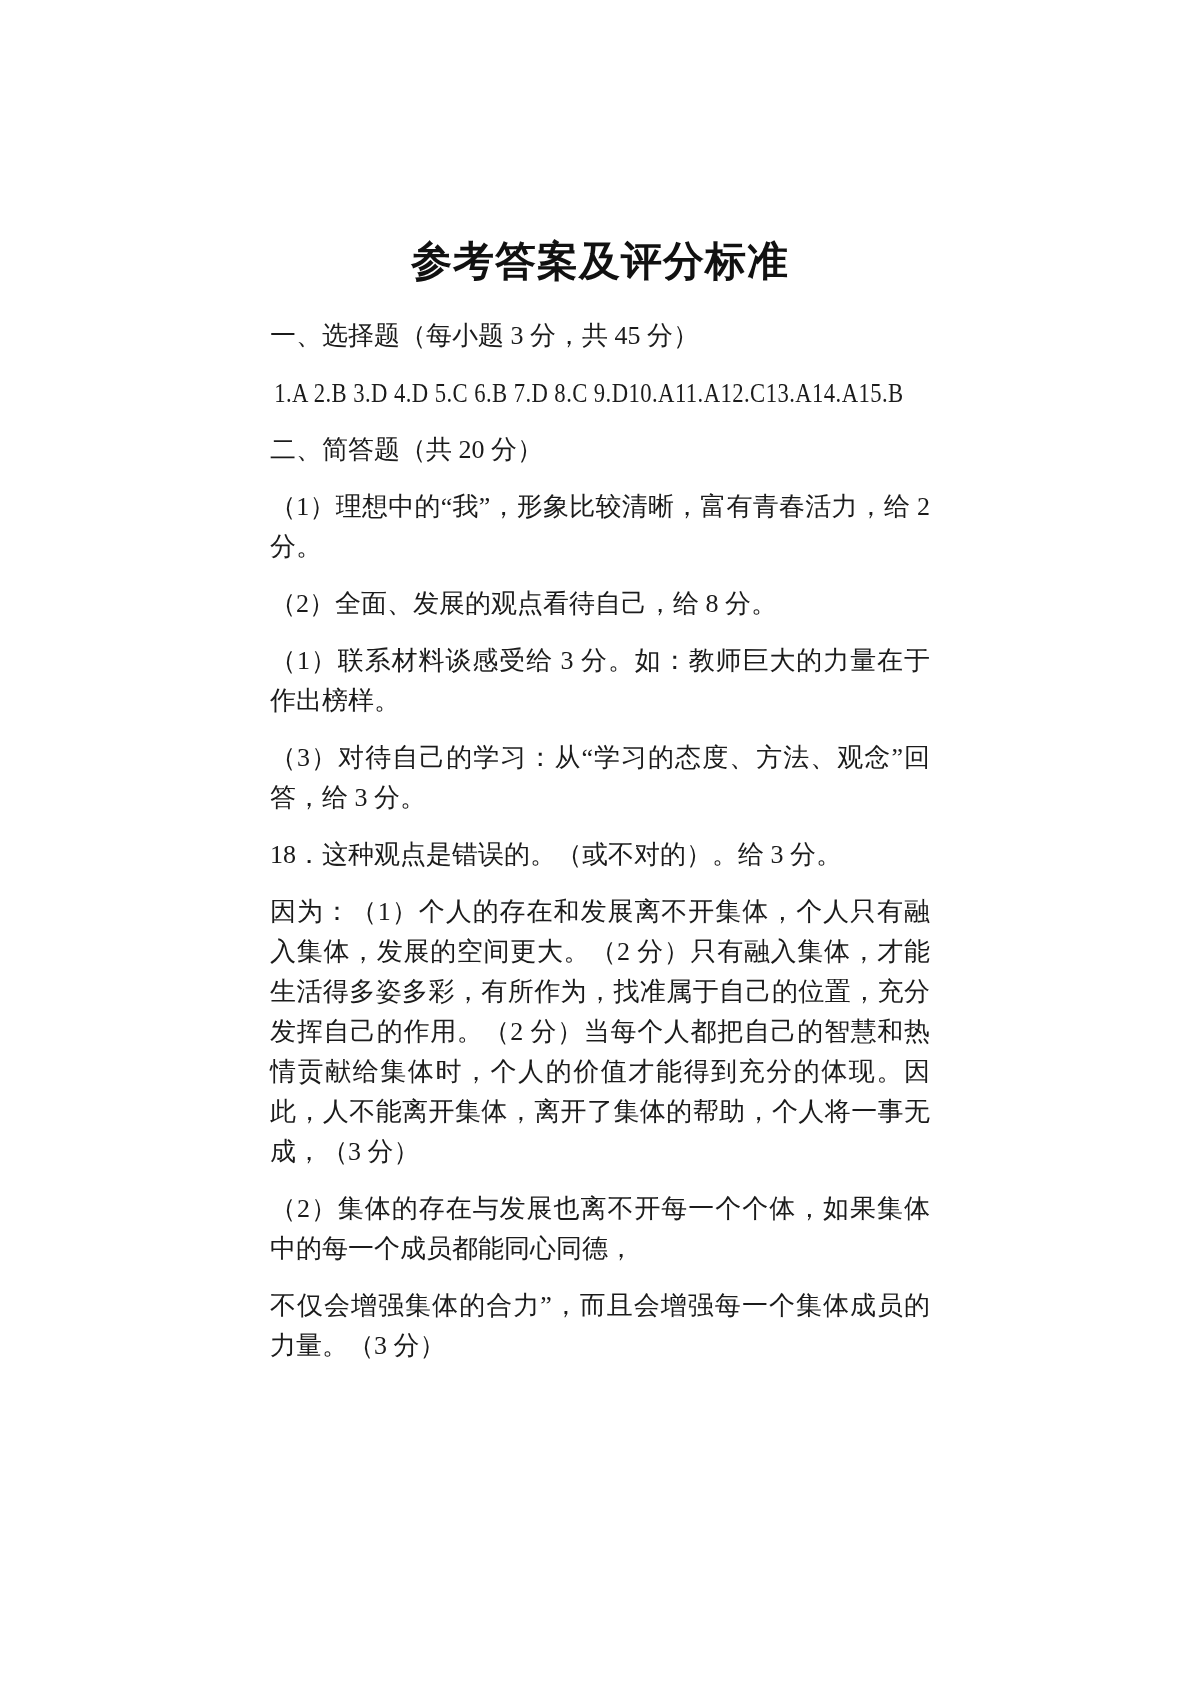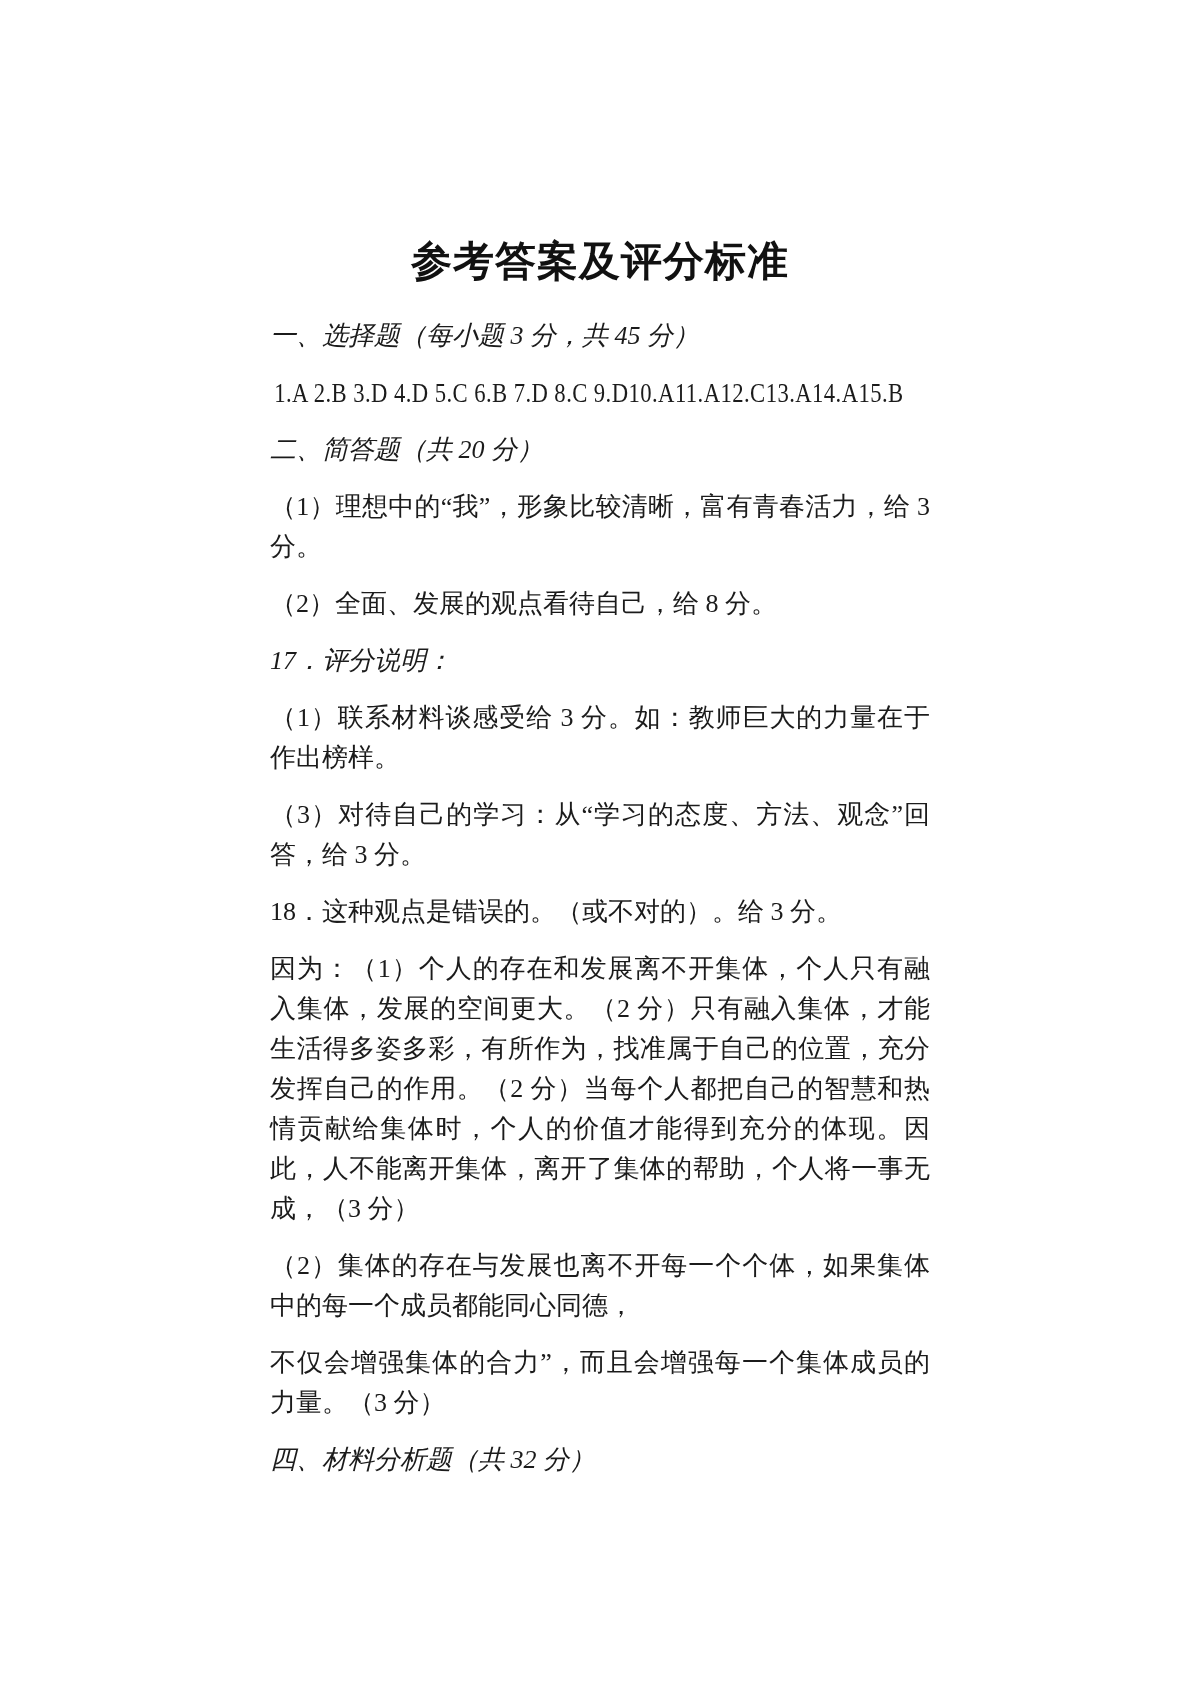--- a/index.html
+++ b/index.html
@@ -31,21 +31,20 @@
   }
   .para {
     margin: 0 0 17px 0;
     font-size: 26px;
     line-height: 40px;
     text-align: justify;
     word-break: break-all;
   }
   .para.heading {
     text-align: left;
-    font-style: italic;
   }
   .para.answers {
     white-space: nowrap;
     font-size: 27px;
     letter-spacing: 0.5px;
     transform: scaleX(0.84);
     transform-origin: left center;
     padding-left: 5px;
     text-align: left;
   }
@@ -57,36 +56,34 @@
 
   <h1 class="doc-title">参考答案及评分标准</h1>
 
   <p class="para heading">一、选择题（每小题 3 分，共 45 分）</p>
 
   <p class="para answers">1.A 2.B 3.D 4.D 5.C 6.B 7.D 8.C 9.D10.A11.A12.C13.A14.A15.B</p>
 
   <p class="para heading">二、简答题（共 20 分）</p>
 
 
-  <p class="para">（1）理想中的“我”，形象比较清晰，富有青春活力，给 3 分。</p>
+  <p class="para">（1）理想中的“我”，形象比较清晰，富有青春活力，给 2 分。</p>
 
   <p class="para">（2）全面、发展的观点看待自己，给 8 分。</p>
 
-  <p class="para heading">17．评分说明：</p>
 
   <p class="para">（1）联系材料谈感受给 3 分。如：教师巨大的力量在于作出榜样。</p>
 
 
   <p class="para">（3）对待自己的学习：从“学习的态度、方法、观念”回答，给 3 分。</p>
 
 
   <p class="para">18．这种观点是错误的。（或不对的）。给 3 分。</p>
 
   <p class="para">因为：（1）个人的存在和发展离不开集体，个人只有融入集体，发展的空间更大。（2 分）只有融入集体，才能生活得多姿多彩，有所作为，找准属于自己的位置，充分发挥自己的作用。（2 分）当每个人都把自己的智慧和热情贡献给集体时，个人的价值才能得到充分的体现。因此，人不能离开集体，离开了集体的帮助，个人将一事无成，（3 分）</p>
 
   <p class="para">（2）集体的存在与发展也离不开每一个个体，如果集体中的每一个成员都能同心同德，</p>
 
   <p class="para">不仅会增强集体的合力”，而且会增强每一个集体成员的力量。（3 分）</p>
 
-  <p class="para heading">四、材料分析题（共 32 分）</p>
 
 
 </div>
 
 </body></html>

